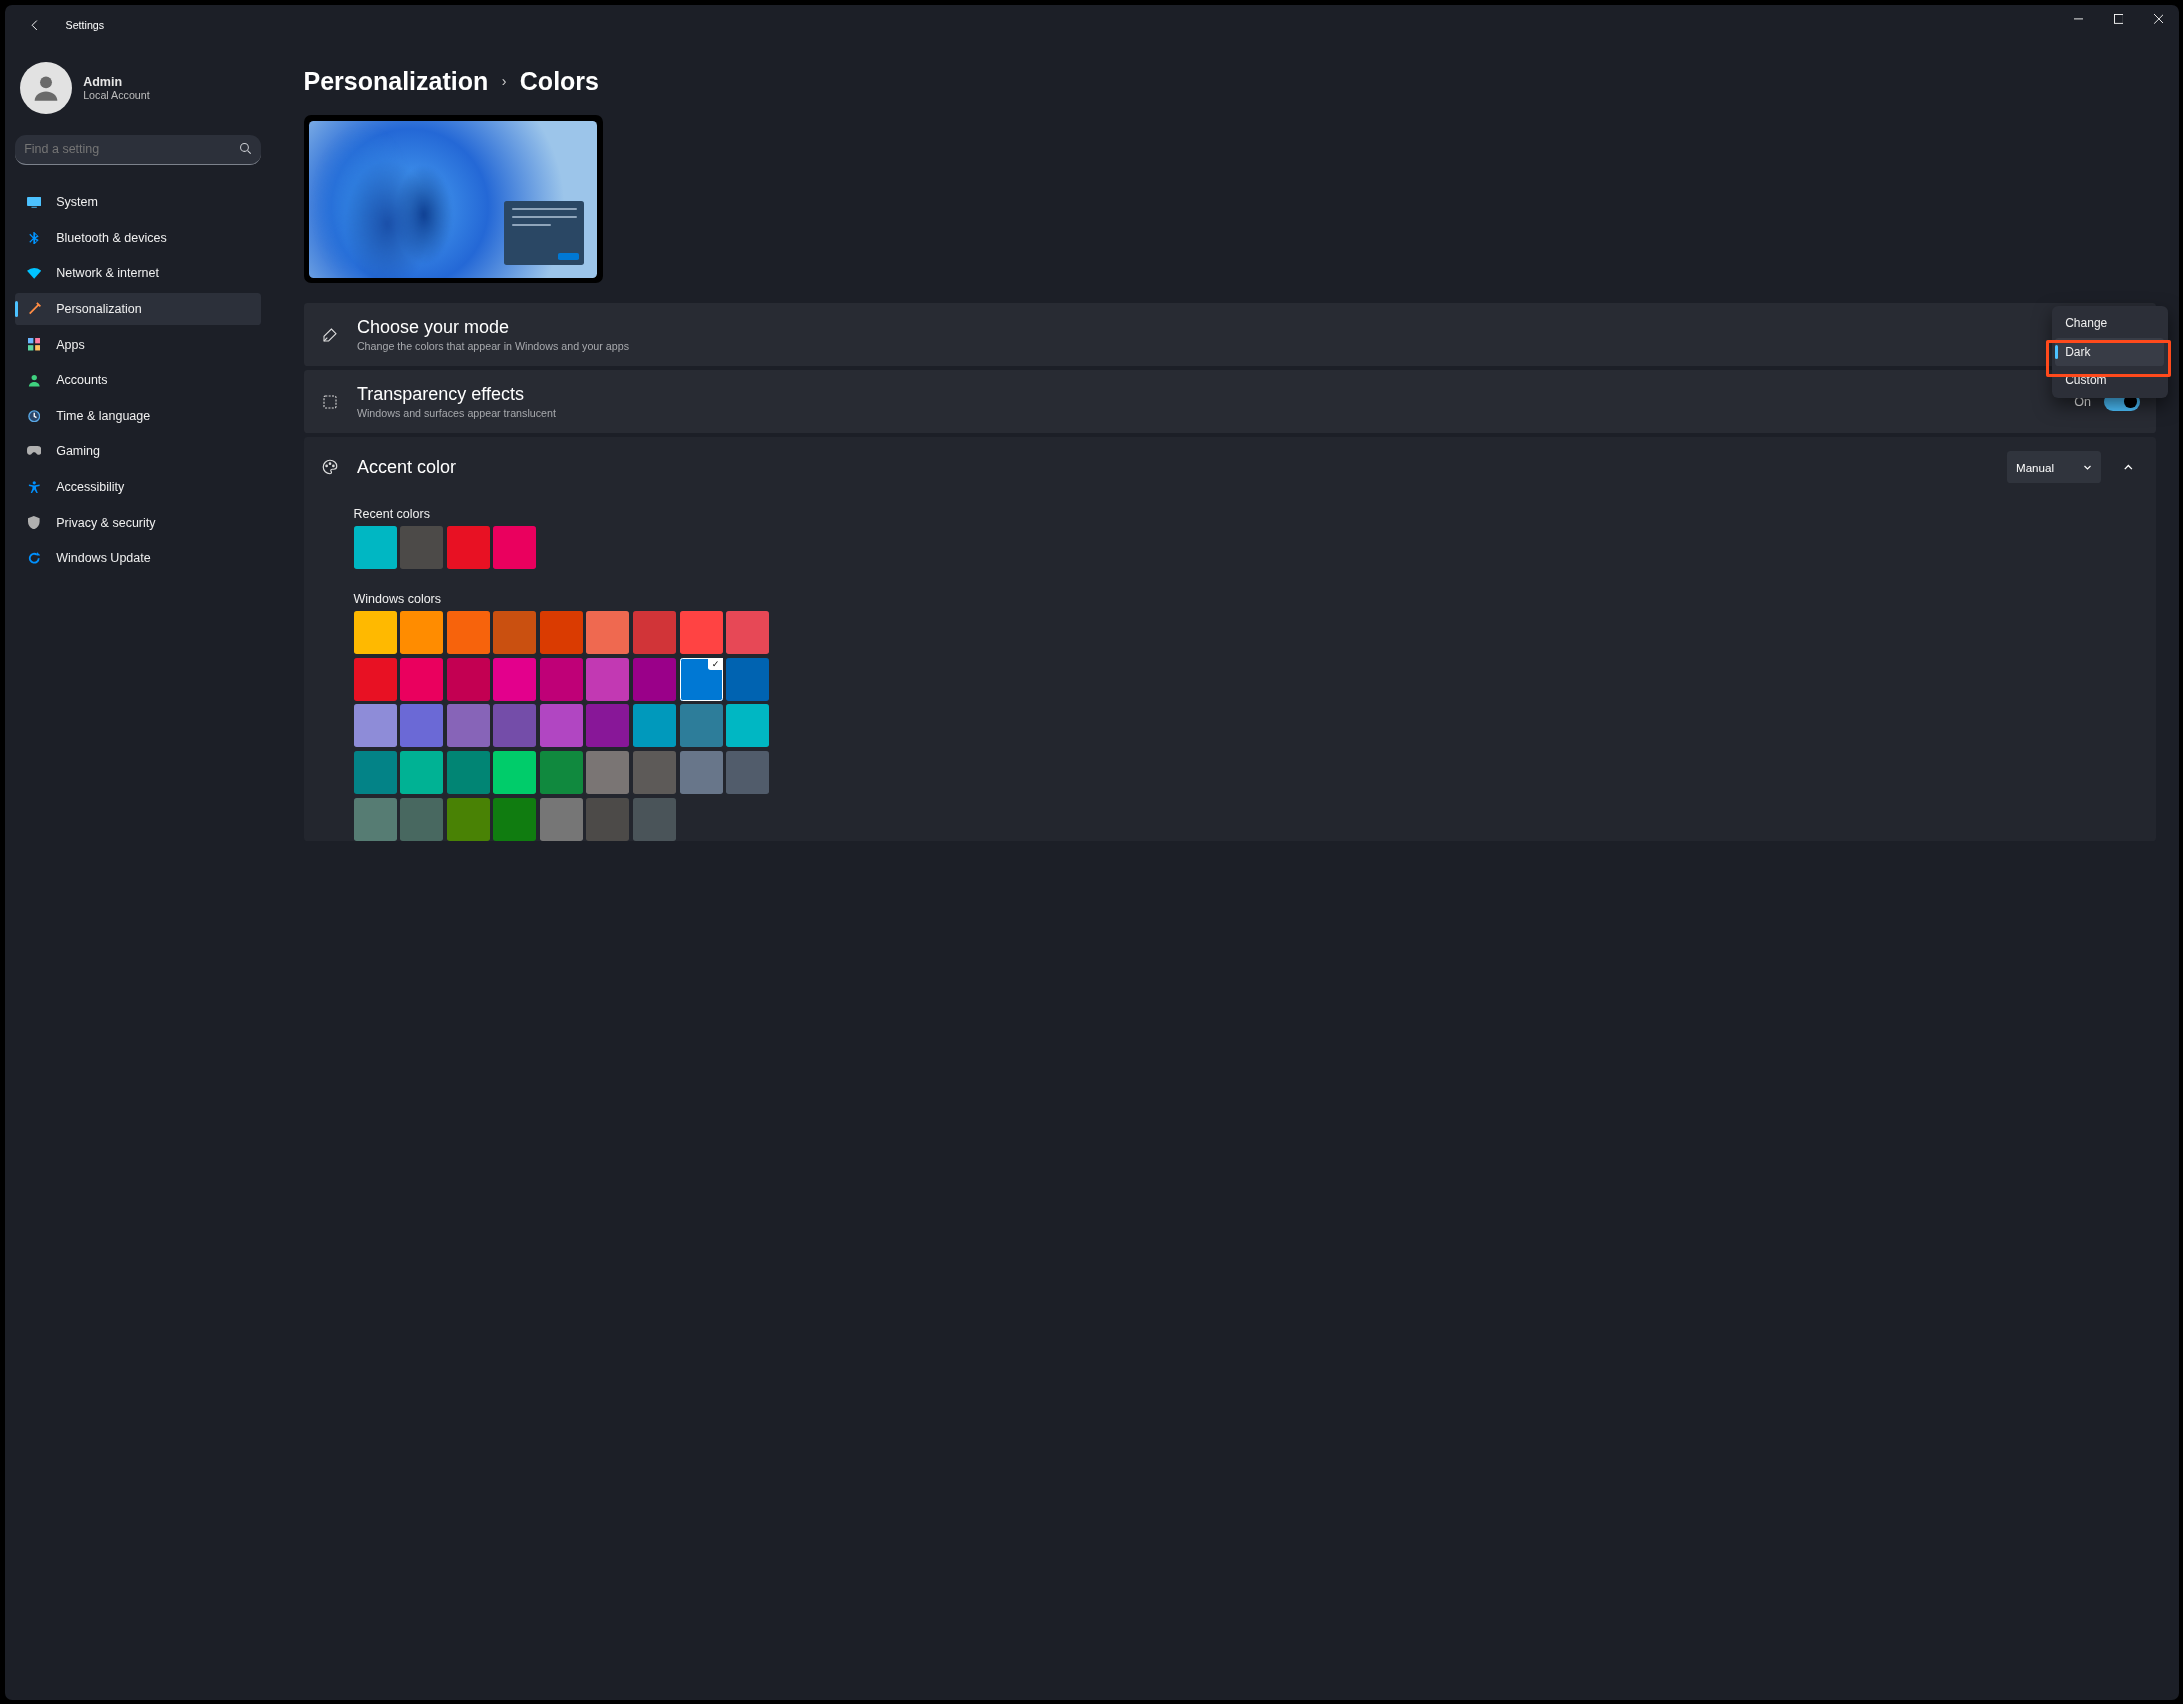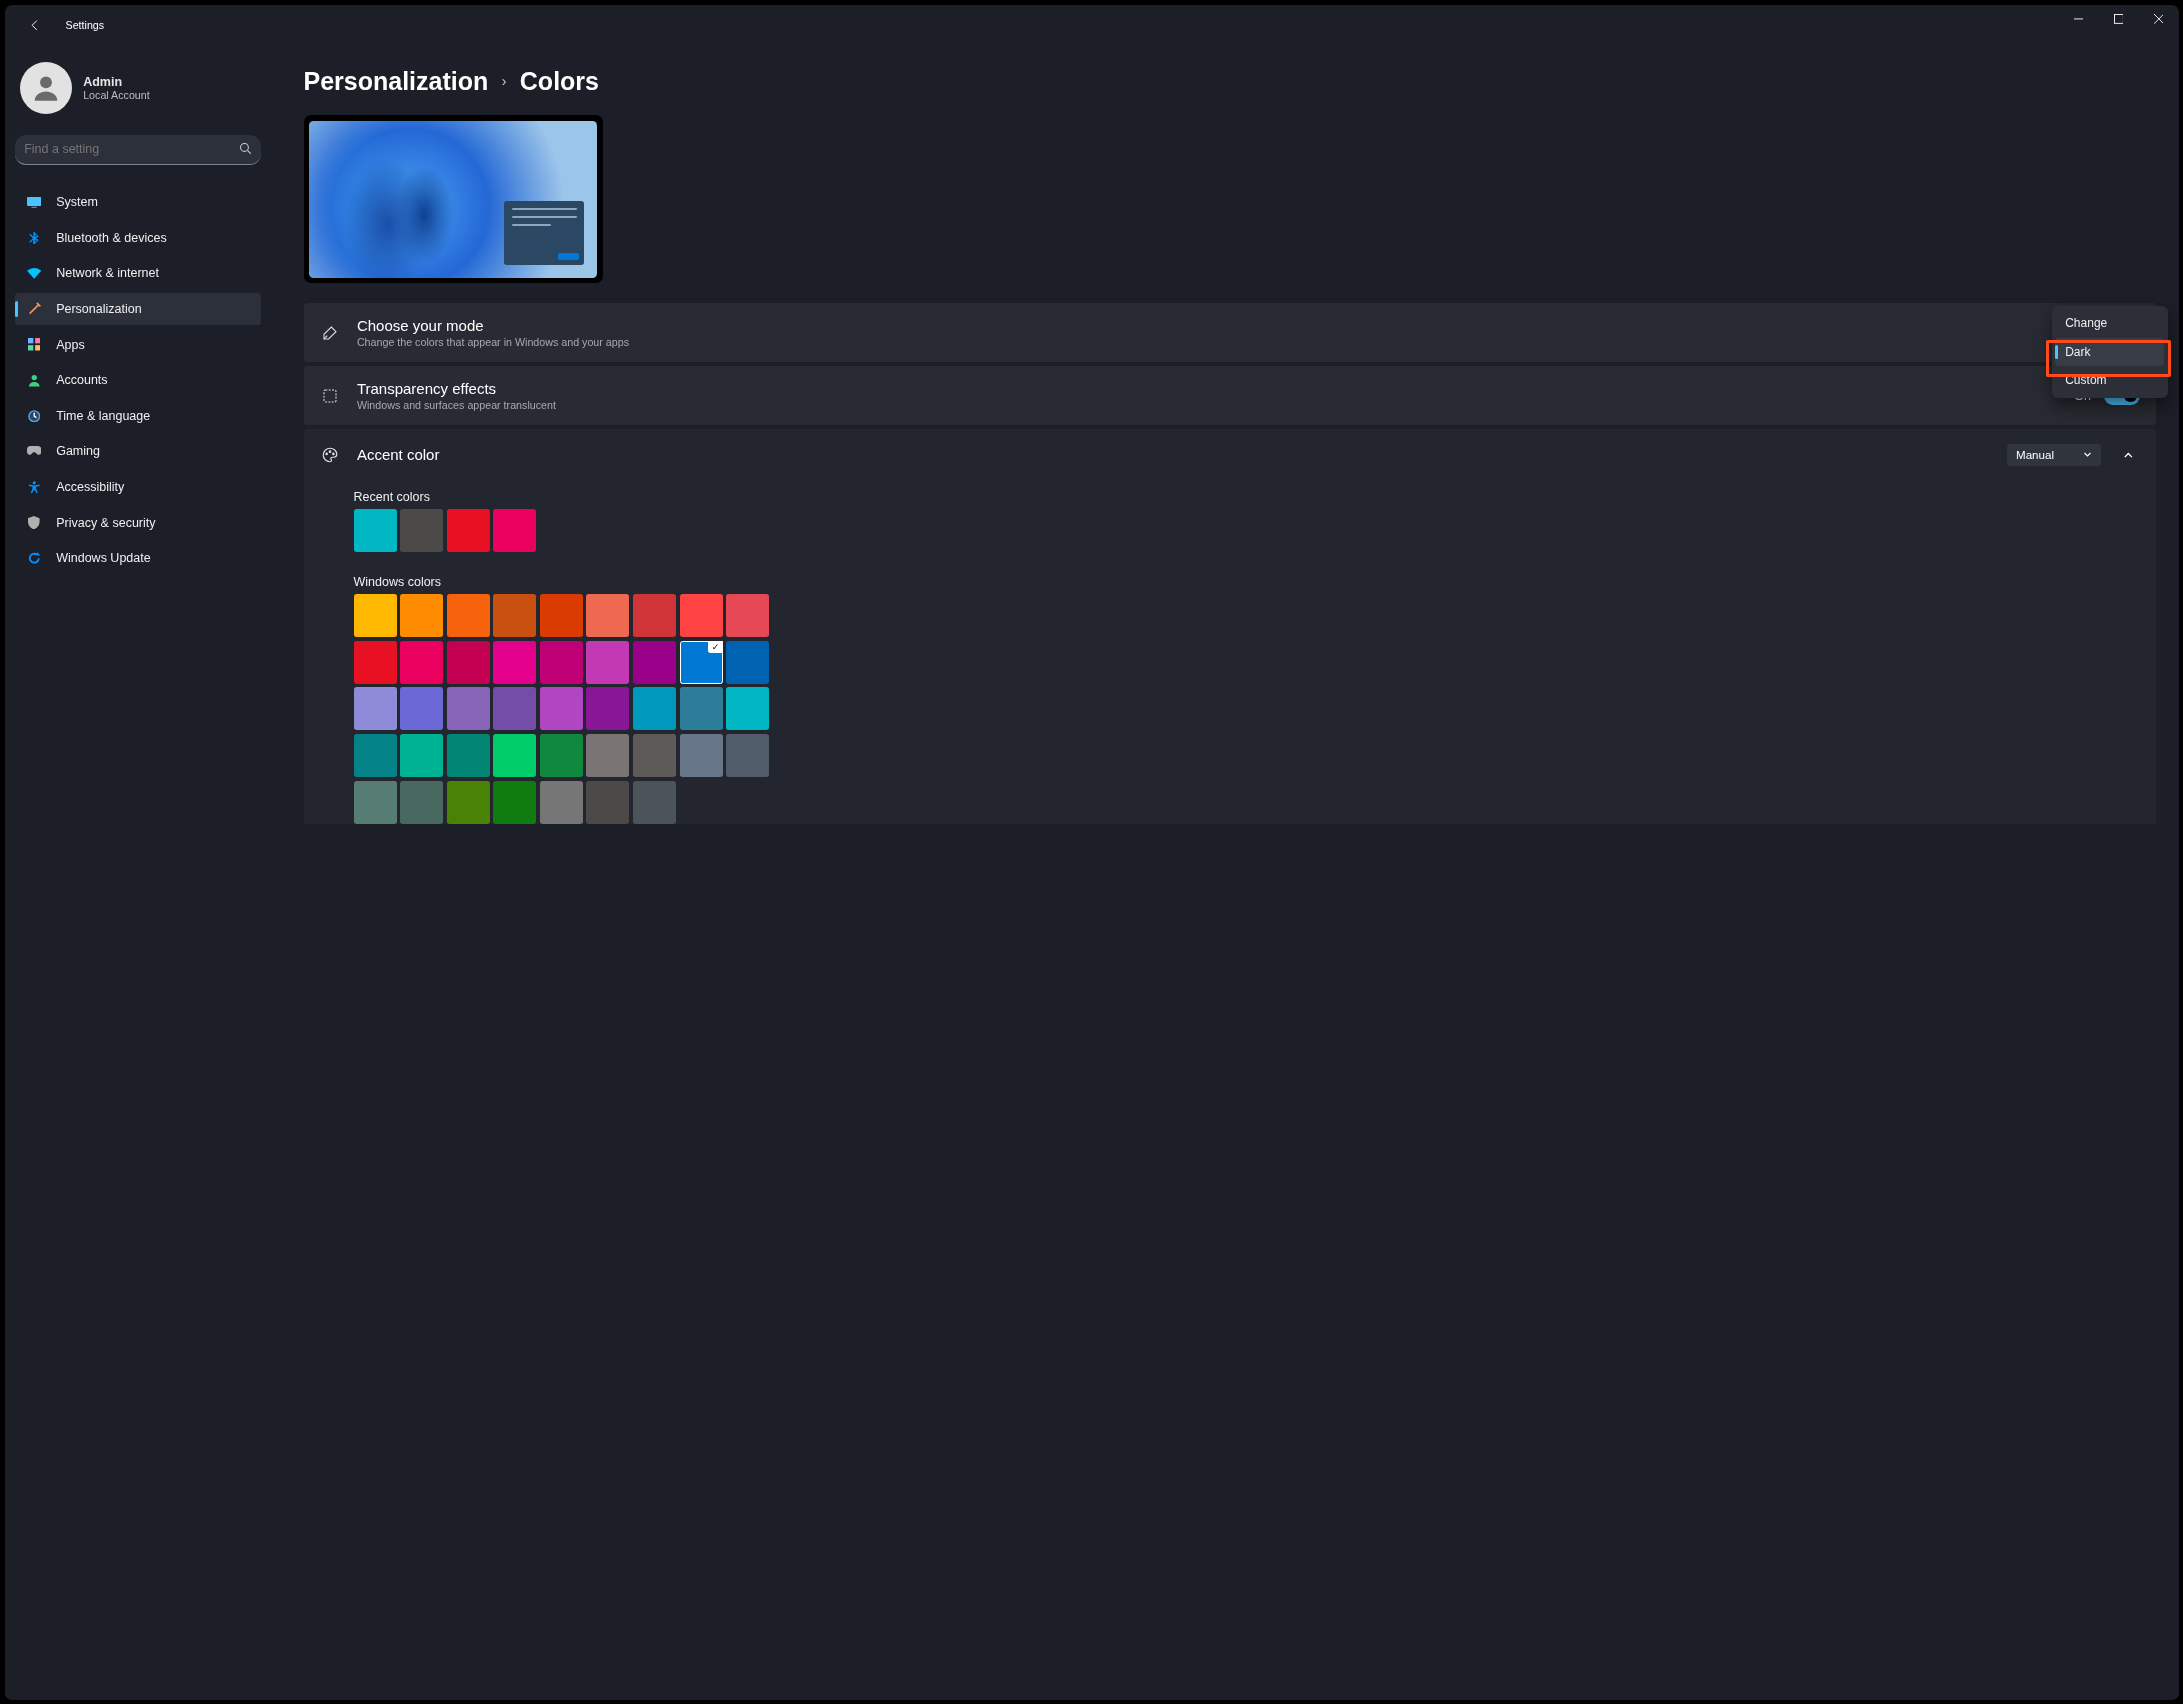--- a/index.html
+++ b/index.html
@@ -180,41 +180,41 @@
     padding: 14.3px 16px;
     display: flex; align-items: center;
     gap: 16px;
     margin-bottom: 3.6px;
   }
   .setting-ico {
     width: 21.4px; height: 21.4px; display: flex; align-items: center; justify-content: center;
     color: #dcdcdc;
   }
   .setting-text { flex: 1; }
-  .setting-title { font-size: 15px; color: #fff; }
+  .setting-title { font-size: 18px; color: #fff; }
   .setting-sub { font-size: 10.7px; color: #a7a9ad; margin-top: 1.8px; }
   .trailing {
     display: flex; align-items: center; gap: 12.5px;
     font-size: 12.5px; color: #f0f0f0;
   }
   .toggle {
     width: 36px; height: 18px; border-radius: 9px;
     background: #4cc2ff;
     position: relative;
   }
   .toggle::after {
     content: ''; position: absolute;
     right: 2.7px; top: 2.7px;
     width: 12.5px; height: 12.5px;
     background: #000; border-radius: 50%;
   }
   .dropdown {
     background: #30343d;
     border-radius: 3.6px;
-    height: 22px;
+    height: 32px;
     padding: 0 9px;
     display: flex; align-items: center;
     gap: 28.5px;
     font-size: 11.6px;
   }
   .chev {
     width: 23px; height: 23px;
     display: flex; align-items: center; justify-content: center;
   }
   

